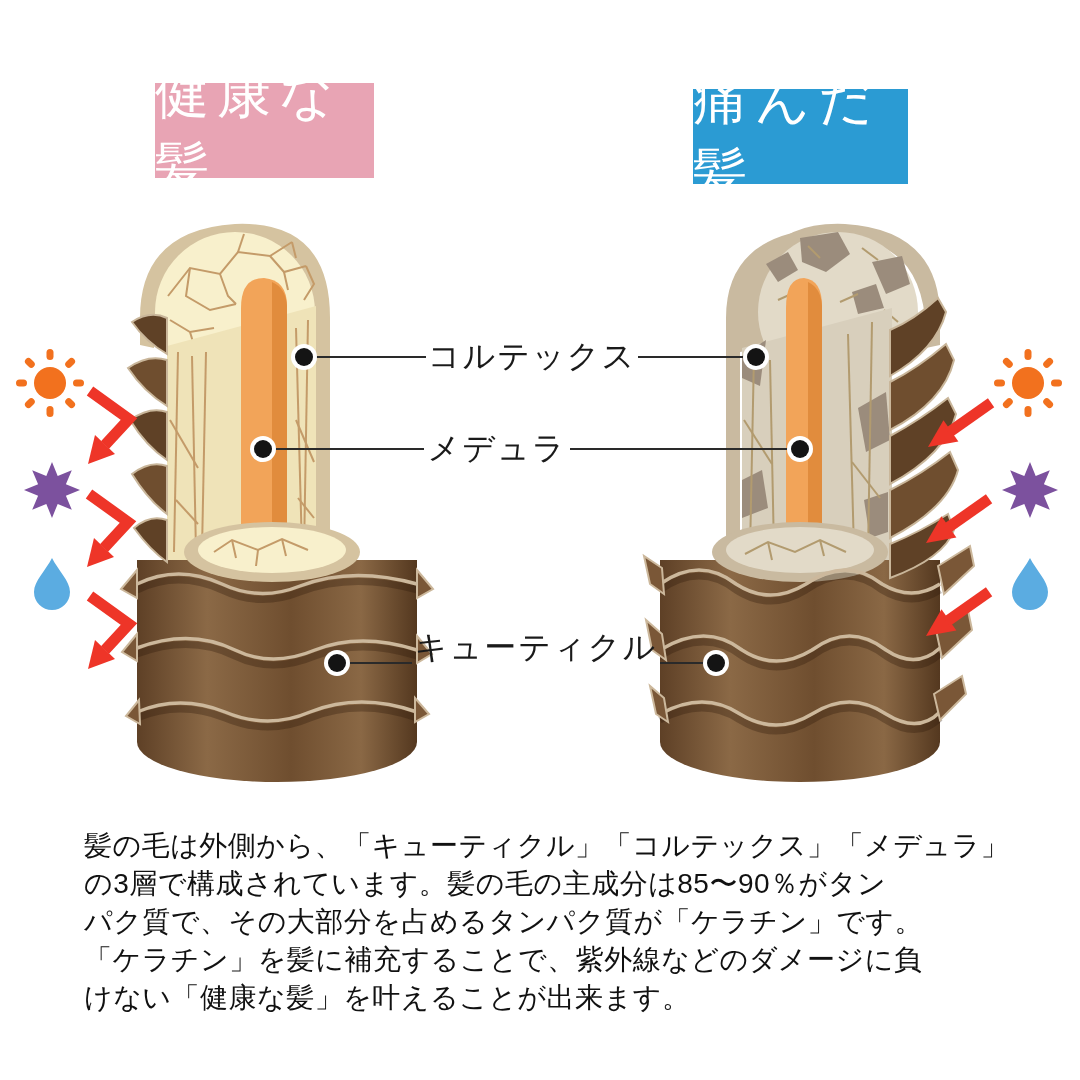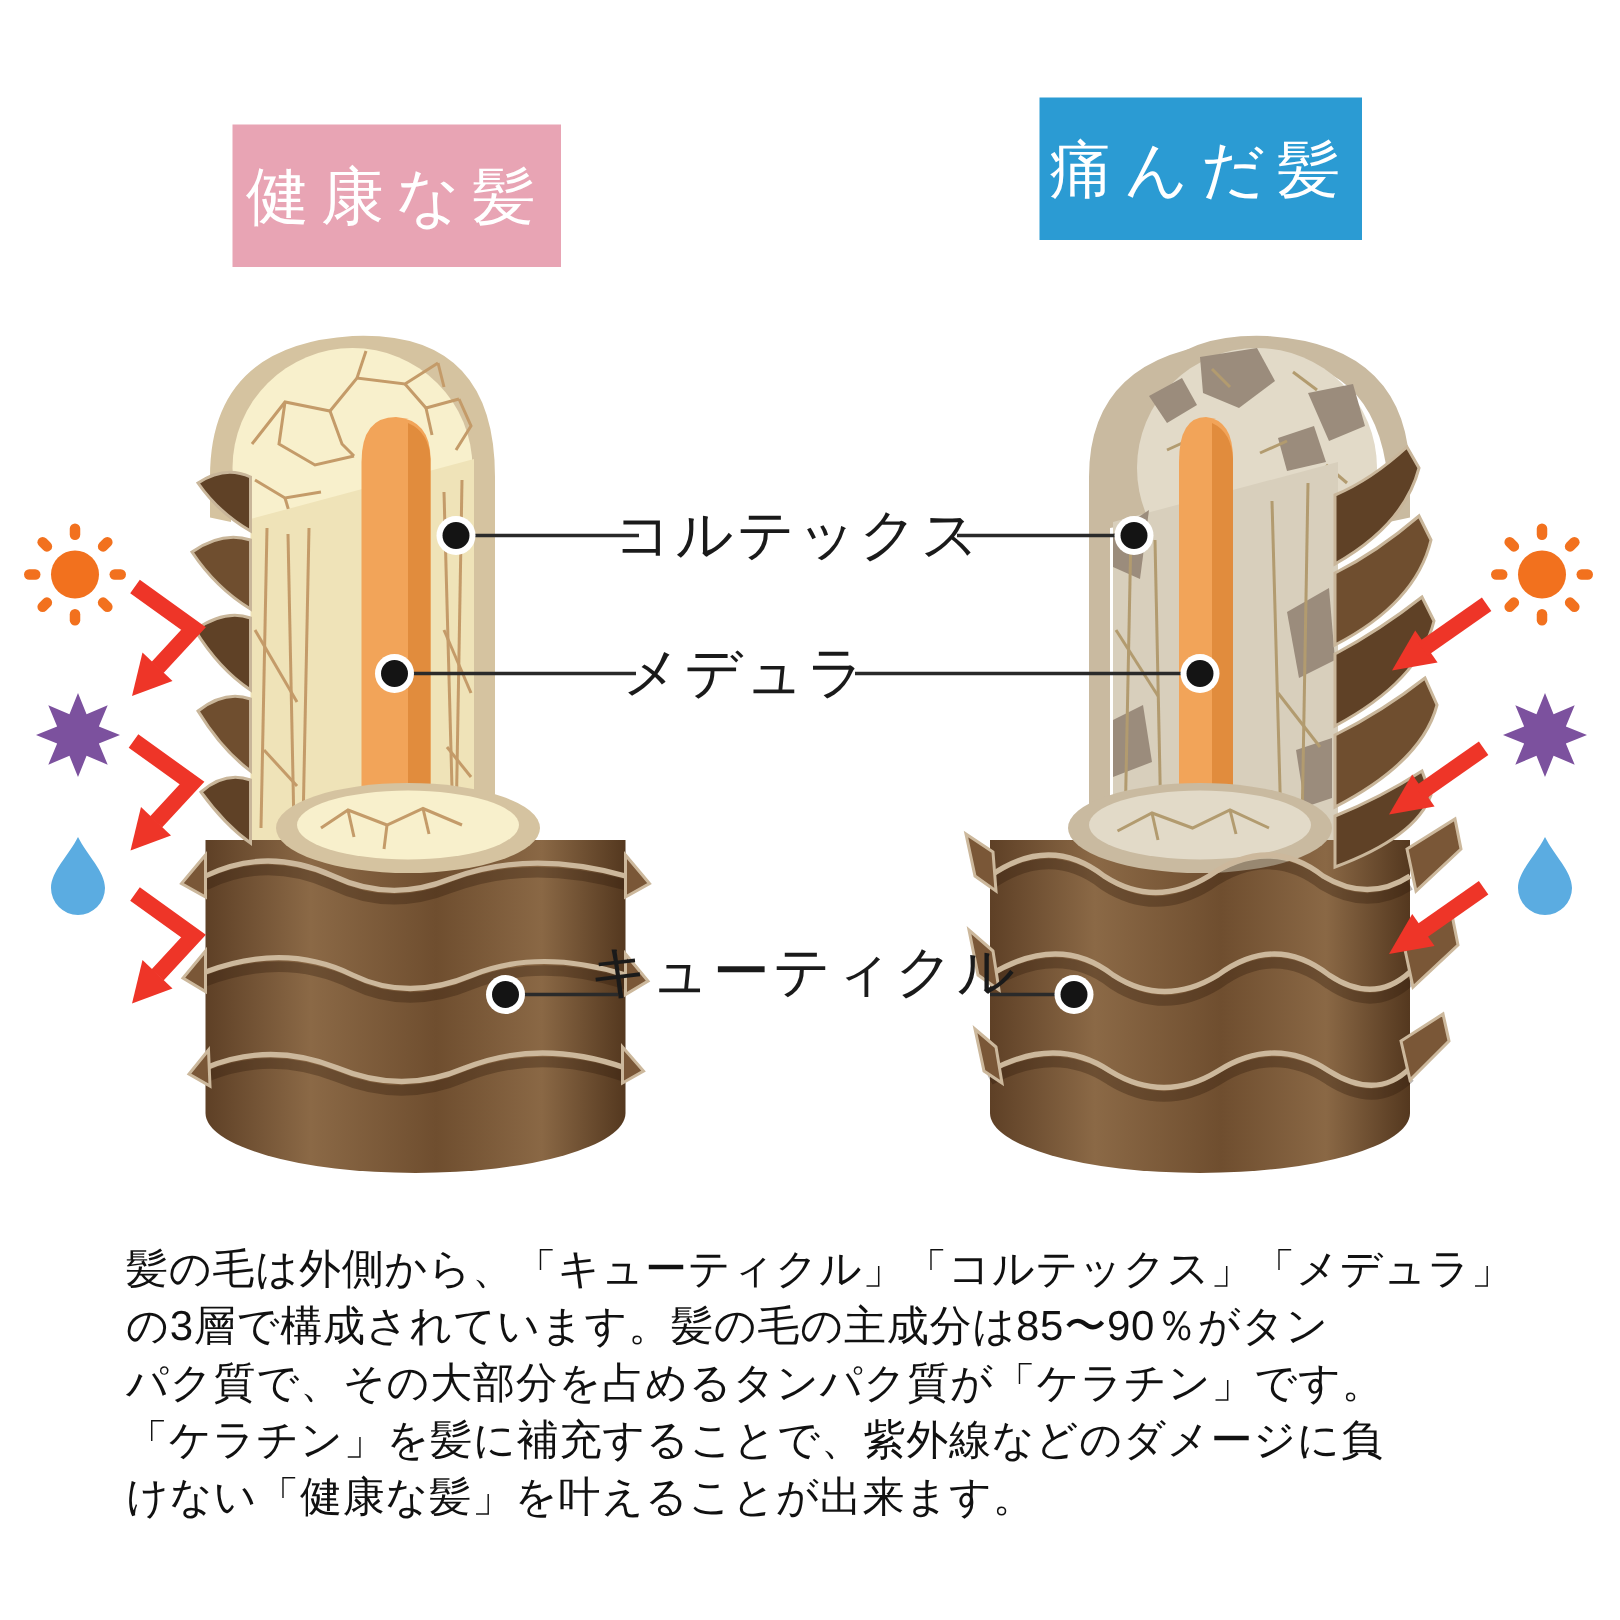--- a/index.html
+++ b/index.html
@@ -1,21 +1,21 @@
 <!DOCTYPE html>
 <html><head>
 <meta charset="utf-8">
 <style>
   html,body{margin:0;padding:0;background:#fff;}
   .canvas{position:relative;width:1080px;height:1080px;background:#fff;overflow:hidden;
           font-family:"Liberation Sans","DejaVu Sans",sans-serif;}
   .abs{position:absolute;}
   .banner{display:flex;align-items:center;justify-content:center;
-          font-size:42px;letter-spacing:8px;color:#fff;font-weight:400;}
-  .diagram-label{transform:translate(-50%,-50%);font-size:38px;letter-spacing:2px;
+          font-size:54px;letter-spacing:8px;color:#fff;font-weight:400;}
+  .diagram-label{transform:translate(-50%,-50%);font-size:32px;letter-spacing:2px;
           color:#1a1a1a;white-space:nowrap;}
   .description{font-size:28px;line-height:38px;color:#111;white-space:pre-line;
           letter-spacing:0.5px;}
   svg{position:absolute;left:0;top:0;}
 </style>
 </head>
 <body>
 
 <div class="canvas">
 
@@ -292,21 +292,21 @@
       <g>
           <circle cx="716" cy="663" r="13" fill="#fff"></circle>
           <circle cx="716" cy="663" r="9" fill="#141414"></circle>
         </g>
     </g>
   </svg>
 
   <div class="abs banner" style="left: 155px; top: 83px; width: 219px; height: 95px; background-color: rgb(232, 164, 180);">
     <span>健康な髪</span>
   </div>
-  <div class="abs banner" style="left: 693px; top: 65px; width: 215px; height: 95px; background-color: rgb(43, 155, 211);">
+  <div class="abs banner" style="left: 693px; top: 89px; width: 215px; height: 95px; background-color: rgb(43, 155, 211);">
     <span>痛んだ髪</span>
   </div>
 
   <div class="abs diagram-label" style="left:532px;top:357px;">コルテックス</div>
   <div class="abs diagram-label" style="left:497px;top:449px;">メデュラ</div>
   <div class="abs diagram-label" style="left:536px;top:648px;">キューティクル</div>
 
   <div class="abs description" style="left:84px;top:827px;width:1000px;">髪の毛は外側から、「キューティクル」「コルテックス」「メデュラ」
 の3層で構成されています。髪の毛の主成分は85〜90％がタン
 パク質で、その大部分を占めるタンパク質が「ケラチン」です。

